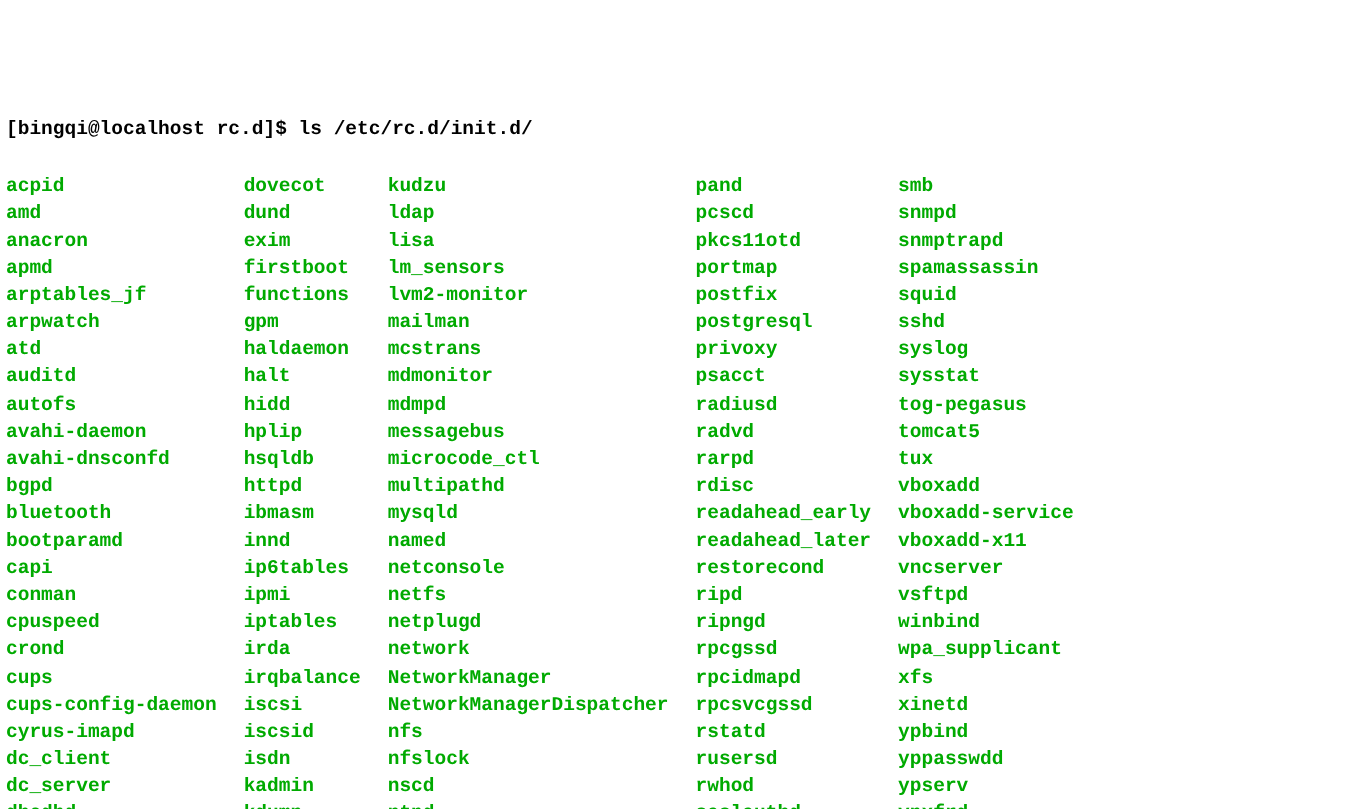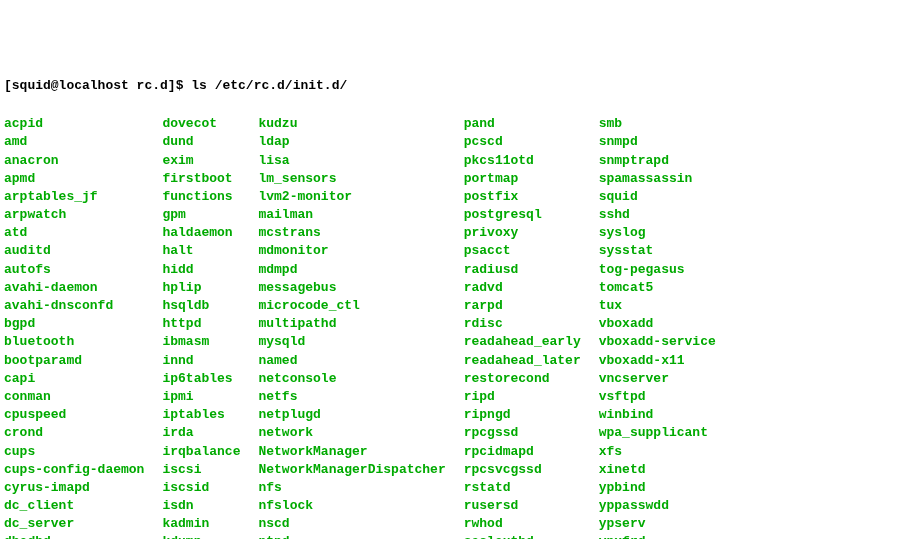--- a/index.html
+++ b/index.html
@@ -29,17 +29,17 @@
     .entry {
       color: #00aa00;
       font-weight: bold;
     }
   </style>
 </head>
 <body>
 
 
 
-<div class="prompt-line"><span>[squid@localhost rc.d]$ ls /etc/rc.d/init.d/</span></div>
+<div class="prompt-line"><span>[bingqi@localhost rc.d]$ ls /etc/rc.d/init.d/</span></div>
 <div class="listing"><div class="col"><span class="entry">acpid</span><span class="entry">amd</span><span class="entry">anacron</span><span class="entry">apmd</span><span class="entry">arptables_jf</span><span class="entry">arpwatch</span><span class="entry">atd</span><span class="entry">auditd</span><span class="entry">autofs</span><span class="entry">avahi-daemon</span><span class="entry">avahi-dnsconfd</span><span class="entry">bgpd</span><span class="entry">bluetooth</span><span class="entry">bootparamd</span><span class="entry">capi</span><span class="entry">conman</span><span class="entry">cpuspeed</span><span class="entry">crond</span><span class="entry">cups</span><span class="entry">cups-config-daemon</span><span class="entry">cyrus-imapd</span><span class="entry">dc_client</span><span class="entry">dc_server</span><span class="entry">dhcdbd</span></div><div class="col"><span class="entry">dovecot</span><span class="entry">dund</span><span class="entry">exim</span><span class="entry">firstboot</span><span class="entry">functions</span><span class="entry">gpm</span><span class="entry">haldaemon</span><span class="entry">halt</span><span class="entry">hidd</span><span class="entry">hplip</span><span class="entry">hsqldb</span><span class="entry">httpd</span><span class="entry">ibmasm</span><span class="entry">innd</span><span class="entry">ip6tables</span><span class="entry">ipmi</span><span class="entry">iptables</span><span class="entry">irda</span><span class="entry">irqbalance</span><span class="entry">iscsi</span><span class="entry">iscsid</span><span class="entry">isdn</span><span class="entry">kadmin</span><span class="entry">kdump</span></div><div class="col"><span class="entry">kudzu</span><span class="entry">ldap</span><span class="entry">lisa</span><span class="entry">lm_sensors</span><span class="entry">lvm2-monitor</span><span class="entry">mailman</span><span class="entry">mcstrans</span><span class="entry">mdmonitor</span><span class="entry">mdmpd</span><span class="entry">messagebus</span><span class="entry">microcode_ctl</span><span class="entry">multipathd</span><span class="entry">mysqld</span><span class="entry">named</span><span class="entry">netconsole</span><span class="entry">netfs</span><span class="entry">netplugd</span><span class="entry">network</span><span class="entry">NetworkManager</span><span class="entry">NetworkManagerDispatcher</span><span class="entry">nfs</span><span class="entry">nfslock</span><span class="entry">nscd</span><span class="entry">ntpd</span></div><div class="col"><span class="entry">pand</span><span class="entry">pcscd</span><span class="entry">pkcs11otd</span><span class="entry">portmap</span><span class="entry">postfix</span><span class="entry">postgresql</span><span class="entry">privoxy</span><span class="entry">psacct</span><span class="entry">radiusd</span><span class="entry">radvd</span><span class="entry">rarpd</span><span class="entry">rdisc</span><span class="entry">readahead_early</span><span class="entry">readahead_later</span><span class="entry">restorecond</span><span class="entry">ripd</span><span class="entry">ripngd</span><span class="entry">rpcgssd</span><span class="entry">rpcidmapd</span><span class="entry">rpcsvcgssd</span><span class="entry">rstatd</span><span class="entry">rusersd</span><span class="entry">rwhod</span><span class="entry">saslauthd</span></div><div class="col"><span class="entry">smb</span><span class="entry">snmpd</span><span class="entry">snmptrapd</span><span class="entry">spamassassin</span><span class="entry">squid</span><span class="entry">sshd</span><span class="entry">syslog</span><span class="entry">sysstat</span><span class="entry">tog-pegasus</span><span class="entry">tomcat5</span><span class="entry">tux</span><span class="entry">vboxadd</span><span class="entry">vboxadd-service</span><span class="entry">vboxadd-x11</span><span class="entry">vncserver</span><span class="entry">vsftpd</span><span class="entry">winbind</span><span class="entry">wpa_supplicant</span><span class="entry">xfs</span><span class="entry">xinetd</span><span class="entry">ypbind</span><span class="entry">yppasswdd</span><span class="entry">ypserv</span><span class="entry">ypxfrd</span></div></div>
 
 
 
 
 </body></html>

